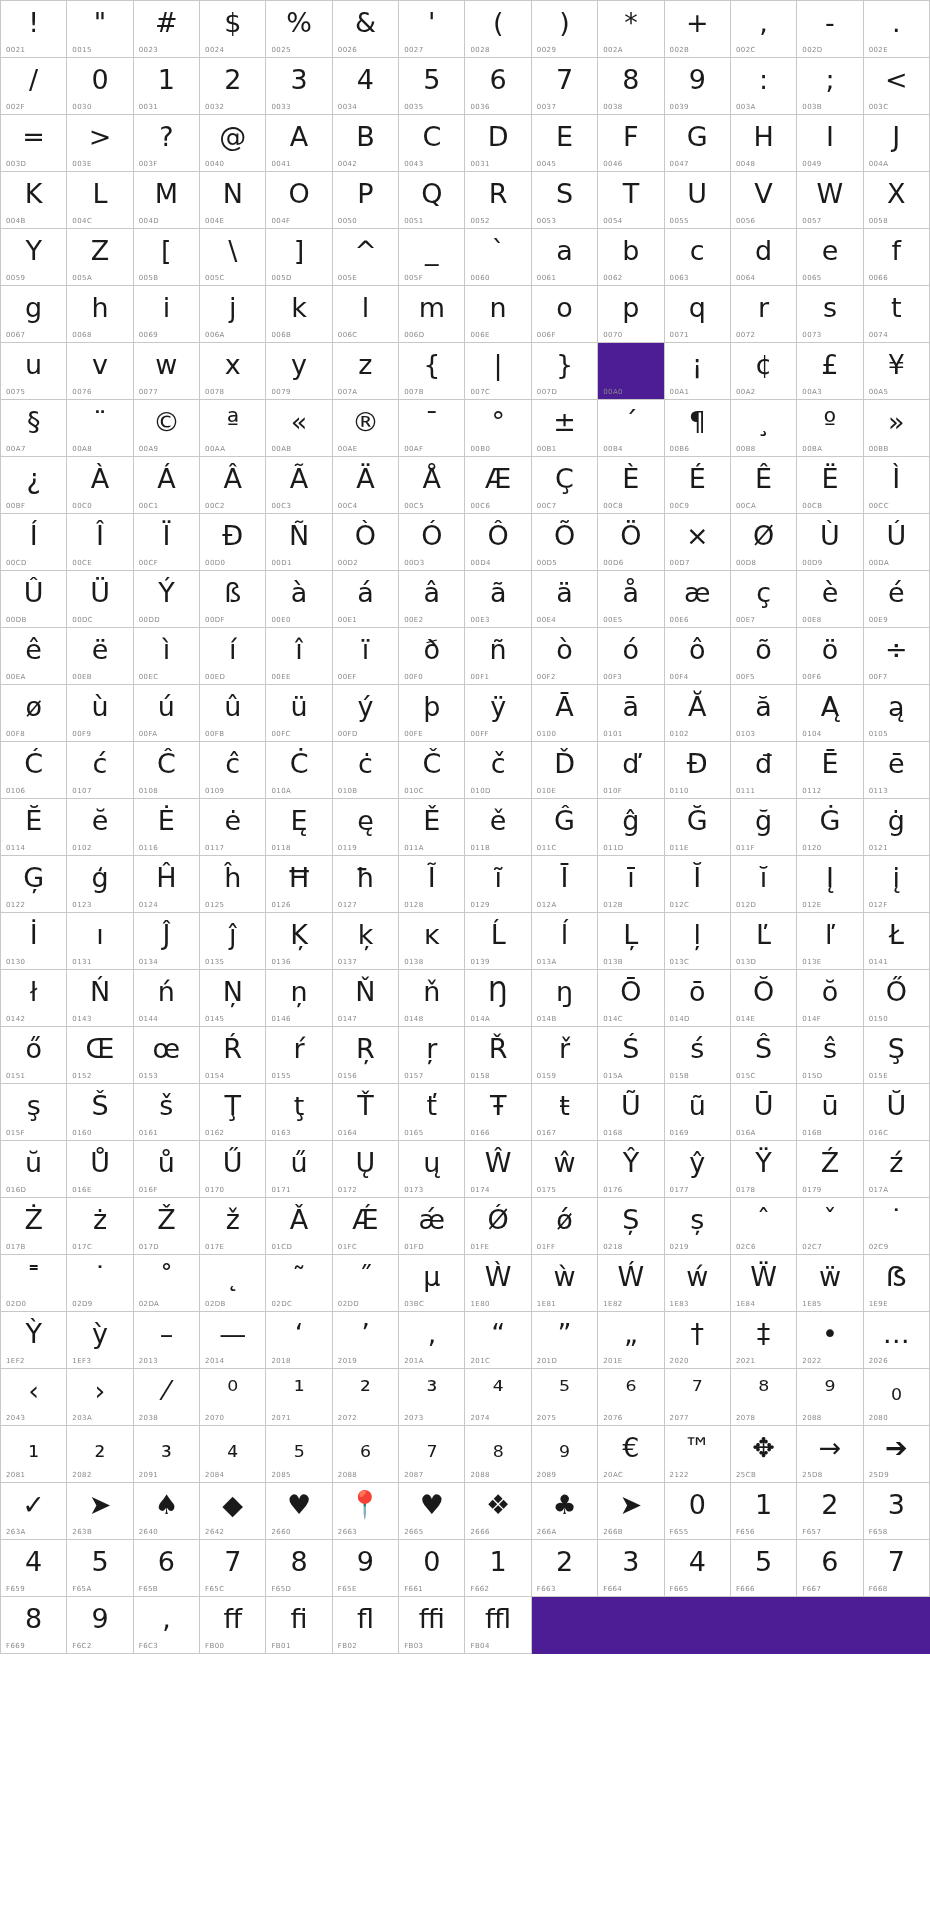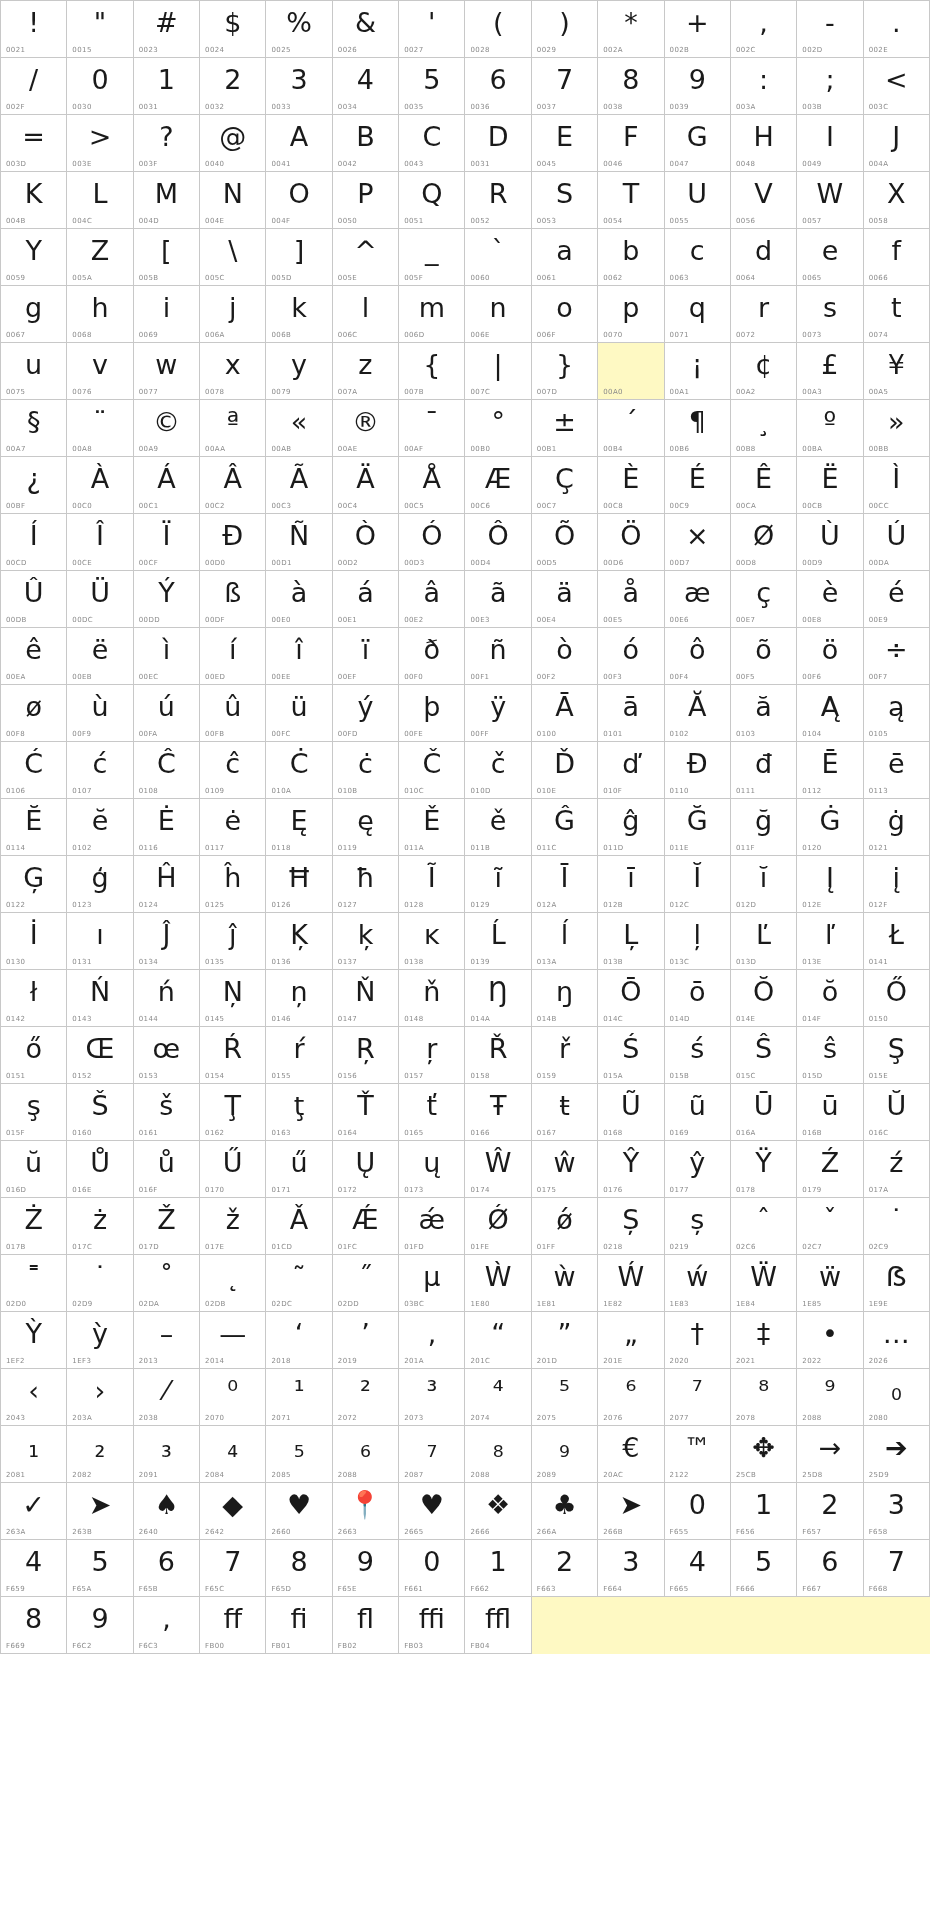--- a/index.html
+++ b/index.html
@@ -23,21 +23,21 @@
   .cell {
     position: relative;
     box-sizing: border-box;
     border-right: 1px solid #c8c8c8;
     border-bottom: 1px solid #c8c8c8;
     height: 57px;
     background: #ffffff;
     overflow: hidden;
   }
   .cell.empty {
-    background: #fef9c3;
+    background: #4c1d95;
   }
   .glyph {
     position: absolute;
     left: 0;
     right: 0;
     top: 2px;
     height: 40px;
     line-height: 40px;
     text-align: center;
     font-size: 27px;

